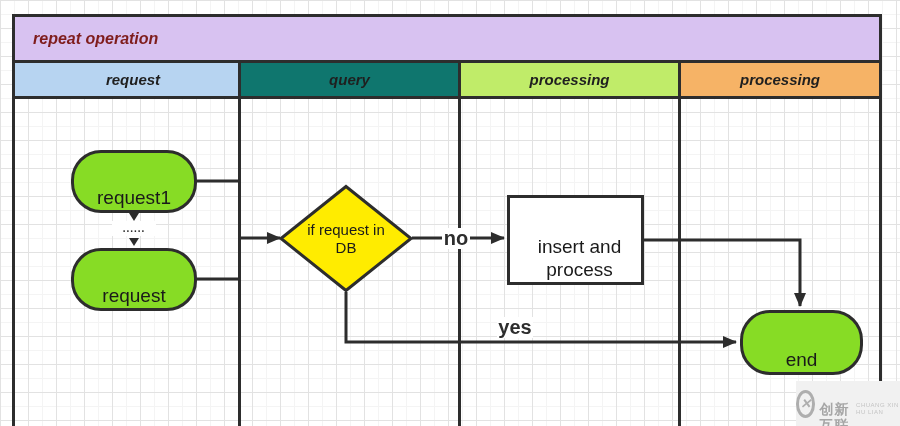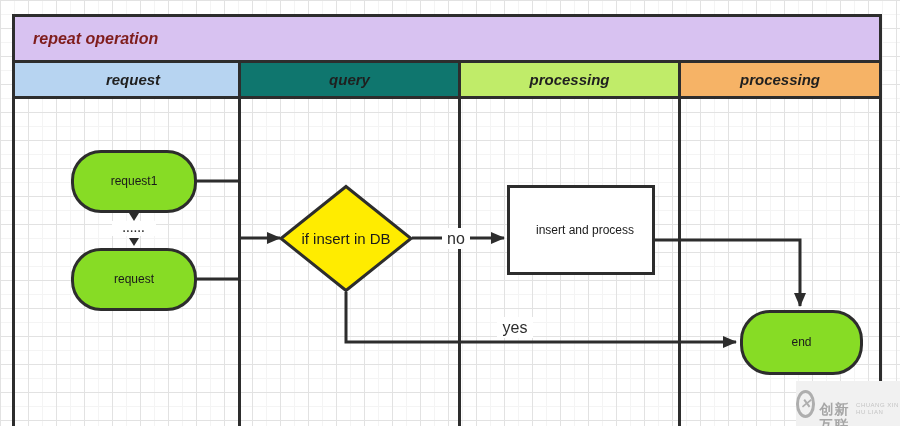--- a/index.html
+++ b/index.html
@@ -33,38 +33,38 @@
   .lh-request{left:12px;width:229px;background:#b7d4f1;padding-left:13px;}
   .lh-query{left:238px;width:223px;background:#0f766e;}
   .lh-proc1{left:458px;width:223px;background:#c0ec69;}
   .lh-proc2{left:678px;width:204px;background:#f6b366;}
 
   
   svg.wires{left:0;top:0;z-index:2;}
 
   
   .node{
-    border:3px solid #2d2d2d;display:flex;align-items:center;justify-content:center;
-    text-align:center;font-size:12px;color:#1a1a1a;z-index:3;line-height:1.25;
+    border:3px solid #2d2d2d;display:flex;align-items:flex-end;justify-content:center;
+    text-align:center;font-size:19px;color:#1a1a1a;z-index:3;line-height:1.25;
   }
   .rounded{background:#87dc25;border-radius:30px;}
   .n-request1{left:71px;top:150px;width:126px;height:63px;}
   .n-requestN{left:71px;top:248px;width:126px;height:63px;}
-  .n-insert{left:507px;top:185px;width:148px;height:90px;background:#ffffff;padding-left:8px;}
+  .n-insert{left:507px;top:195px;width:137px;height:90px;background:#ffffff;padding-left:8px;}
   .n-end{left:740px;top:310px;width:123px;height:65px;}
   .diamond-label{
     left:296px;top:211px;width:100px;height:55px;z-index:4;
     display:flex;align-items:center;justify-content:center;text-align:center;
     font-size:15px;color:#1a1a1a;line-height:1.2;
   }
 
   
   .edge-label{
     background:#ffffff;z-index:5;display:flex;align-items:center;justify-content:center;
-    font-size:16px;color:#2d2d2d;
+    font-size:20px;color:#2d2d2d;font-weight:bold;
   }
   .el-no{left:442px;top:228px;width:28px;height:21px;}
   .el-yes{left:497px;top:317px;width:36px;height:21px;}
   .el-dots{left:112px;top:221px;width:44px;height:15px;font-size:10px;font-weight:bold;letter-spacing:1px;}
 
   
   .watermark{
     right:0;bottom:0;width:104px;height:45px;background:#f1f1f1;z-index:8;
     display:flex;align-items:center;justify-content:center;gap:4px;
   }
@@ -128,21 +128,21 @@
 <div class="abs lane-head lh-proc2">
   <span>processing</span>
 </div>
 
 <div class="abs node rounded n-request1">
   <span>request1</span>
 </div>
 <div class="abs node rounded n-requestN">
   <span>request</span>
 </div>
-<div class="abs diamond-label">if insert in DB</div>
+<div class="abs diamond-label">if request in DB</div>
 <div class="abs node n-insert">
   <span>insert and process</span>
 </div>
 <div class="abs node rounded n-end">
   <span>end</span>
 </div>
 
 <div class="abs edge-label el-dots">......</div>
 <div class="abs edge-label el-no">no</div>
 <div class="abs edge-label el-yes">yes</div>

